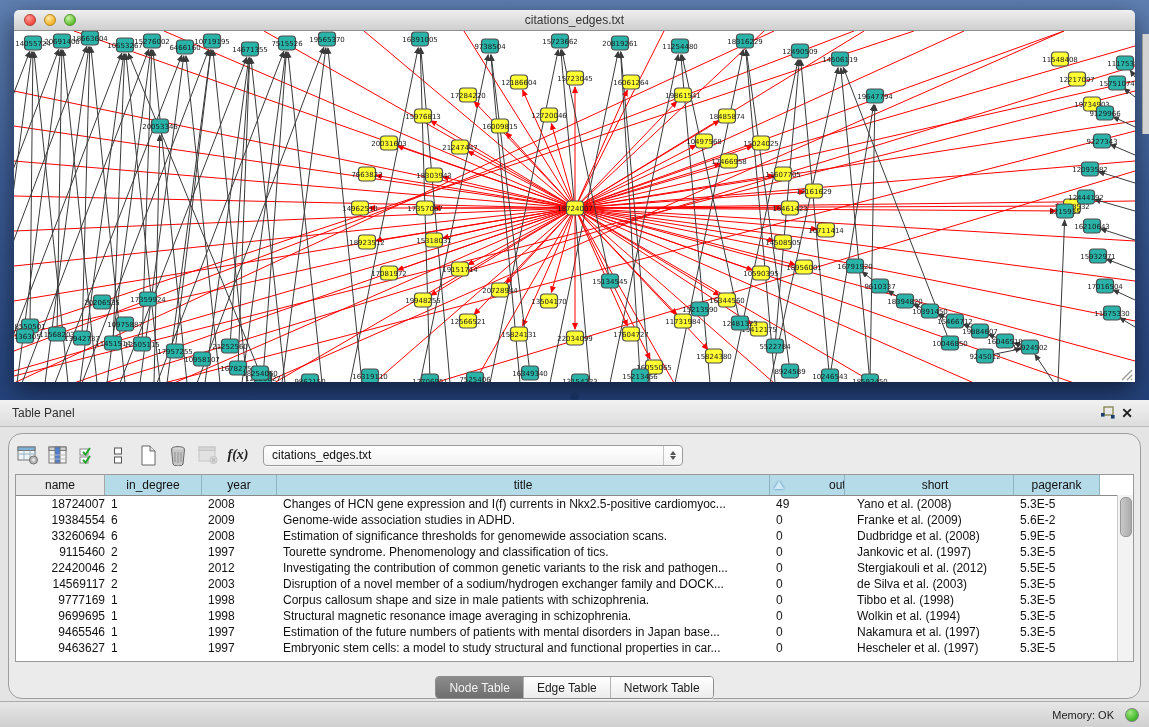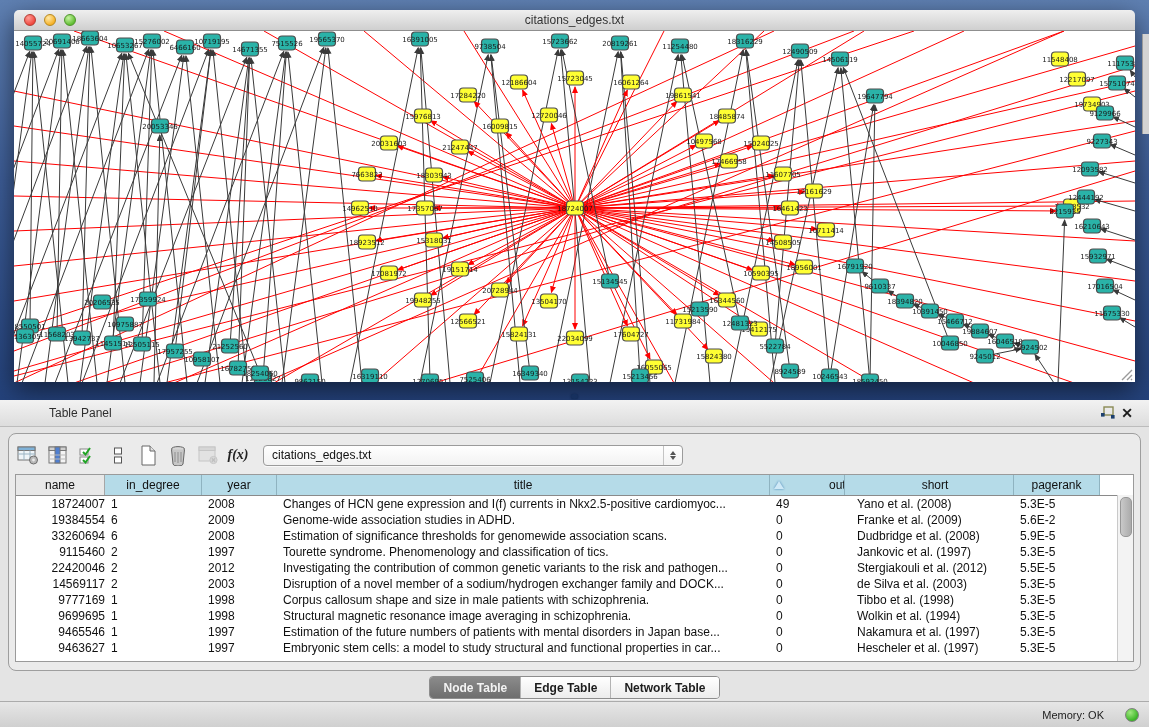--- a/index.html
+++ b/index.html
@@ -22,28 +22,28 @@
   .win-title{width:100%;text-align:center;font-size:12px;font-weight:500;color:#333;}
   .net-canvas{position:relative;width:1121px;height:352px;background:#ffffff;overflow:hidden;}
   .resize-grip{position:absolute;right:2px;bottom:2px;}
   .blue-dot{position:absolute;left:571px;top:394px;width:7px;height:5px;border-radius:3px;
             background:#16305e;box-shadow:0 0 2px #0e2348;}
 
   
   .table-panel{position:absolute;top:400px;left:0;width:1149px;height:327px;background:#e4e4e4;}
   .panel-header{height:27px;background:linear-gradient(#f2f2f2,#dddddd);
                 border-bottom:1px solid #bcbcbc;display:flex;align-items:center;padding:0 12px;box-sizing:border-box;}
-  .panel-title{font-size:12px;color:#2e2e2e;margin-left:37px;}
+  .panel-title{font-size:12px;color:#2e2e2e;}
   .panel-header .spacer{flex:1;}
   .float-btn{width:20px;height:18px;display:flex;align-items:center;justify-content:center;cursor:pointer;}
   .close-btn{width:20px;height:18px;display:flex;align-items:center;justify-content:center;
              font-size:14px;font-weight:bold;color:#1c1c1c;cursor:pointer;}
 
-  .panel-body{position:absolute;top:33px;left:8px;width:1133px;height:238px;box-sizing:border-box;
-              border:1px solid #9e9e9e;border-radius:8px;background:#ebebeb;padding:5px 6px;}
+  .panel-body{position:absolute;top:33px;left:8px;width:1133px;height:266px;box-sizing:border-box;
+              border:1px solid #9e9e9e;border-radius:14px;background:#ebebeb;padding:5px 6px;}
   .toolbar{height:32px;display:flex;align-items:center;gap:4px;}
   .tb-btn{width:26px;height:26px;display:flex;align-items:center;justify-content:center;
           background:transparent;border:none;padding:0;cursor:pointer;}
   .tb-btn.disabled{opacity:.45;cursor:default;}
   .fx{font-family:"Liberation Serif",serif;font-style:italic;font-weight:bold;font-size:14px;color:#222;}
   .net-select{margin-left:8px;width:420px;height:21px;box-sizing:border-box;border:1px solid #9b9b9b;
               border-radius:4px;background:linear-gradient(#ffffff,#f2f2f2);display:flex;align-items:center;
               font-size:12px;color:#111;cursor:pointer;box-shadow:0 1px 0 rgba(255,255,255,.7);}
   .net-select .val{flex:1;padding-left:8px;white-space:nowrap;overflow:hidden;}
   .stepper{width:18px;height:100%;border-left:1px solid #c4c4c4;display:flex;flex-direction:column;
@@ -68,32 +68,32 @@
   .td{box-sizing:border-box;font-size:12px;color:#101010;padding-left:6px;
       white-space:nowrap;overflow:hidden;}
   .c0{width:89px;text-align:right;}.c1{width:97px;}.c2{width:75px;}.c3{width:493px;}.c4{width:75px;gap:40px;}
   .c5{width:169px;padding-left:12px;}.c6{width:86px;}
   .vscroll{position:absolute;top:20px;right:0;width:15px;bottom:0;background:#f3f3f3;
            border-left:1px solid #c9c9c9;}
   .vthumb{position:absolute;top:2px;left:2px;width:10px;height:38px;border-radius:5px;
           background:linear-gradient(90deg,#c9c9c9,#ababab);border:1px solid #979797;}
 
   
-  .tabs-row{position:absolute;top:276px;left:0;width:100%;display:flex;justify-content:center;font-weight:bold;}
+  .tabs-row{position:absolute;top:276px;left:0;width:100%;display:flex;justify-content:center;}
   .seg{display:inline-flex;border:1px solid #8d8d8d;border-radius:4px;overflow:hidden;
        box-shadow:0 1px 0 rgba(255,255,255,.6);}
   .seg .tab{height:21px;display:flex;align-items:center;padding:0 13px;font-size:12px;
             background:linear-gradient(#ffffff,#ececec);color:#1c1c1c;border-right:1px solid #b3b3b3;cursor:pointer;}
   .seg .tab:last-child{border-right:none;}
   .seg .tab.active{background:linear-gradient(#8b8b8b,#6e6e6e);color:#f3f3f3;}
 
   
   .statusbar{position:absolute;left:0;bottom:0;width:1149px;height:26px;box-sizing:border-box;
              background:linear-gradient(#e6e6e6,#d0d0d0);border-top:1px solid #ababab;
-             display:flex;align-items:center;justify-content:flex-end;padding:0 10px;gap:21px;}
+             display:flex;align-items:center;justify-content:flex-end;padding:0 10px;gap:11px;}
   .mem-label{font-size:11px;color:#222;}
   .mem-dot{width:14px;height:14px;border-radius:50%;box-sizing:border-box;
            background:radial-gradient(circle at 35% 30%,#9fe87e,#3cb527 70%);border:1px solid #7f7f7f;}
 </style>
 </head>
 <body>
 
 <div class="app">
 
   <div class="desktop">

